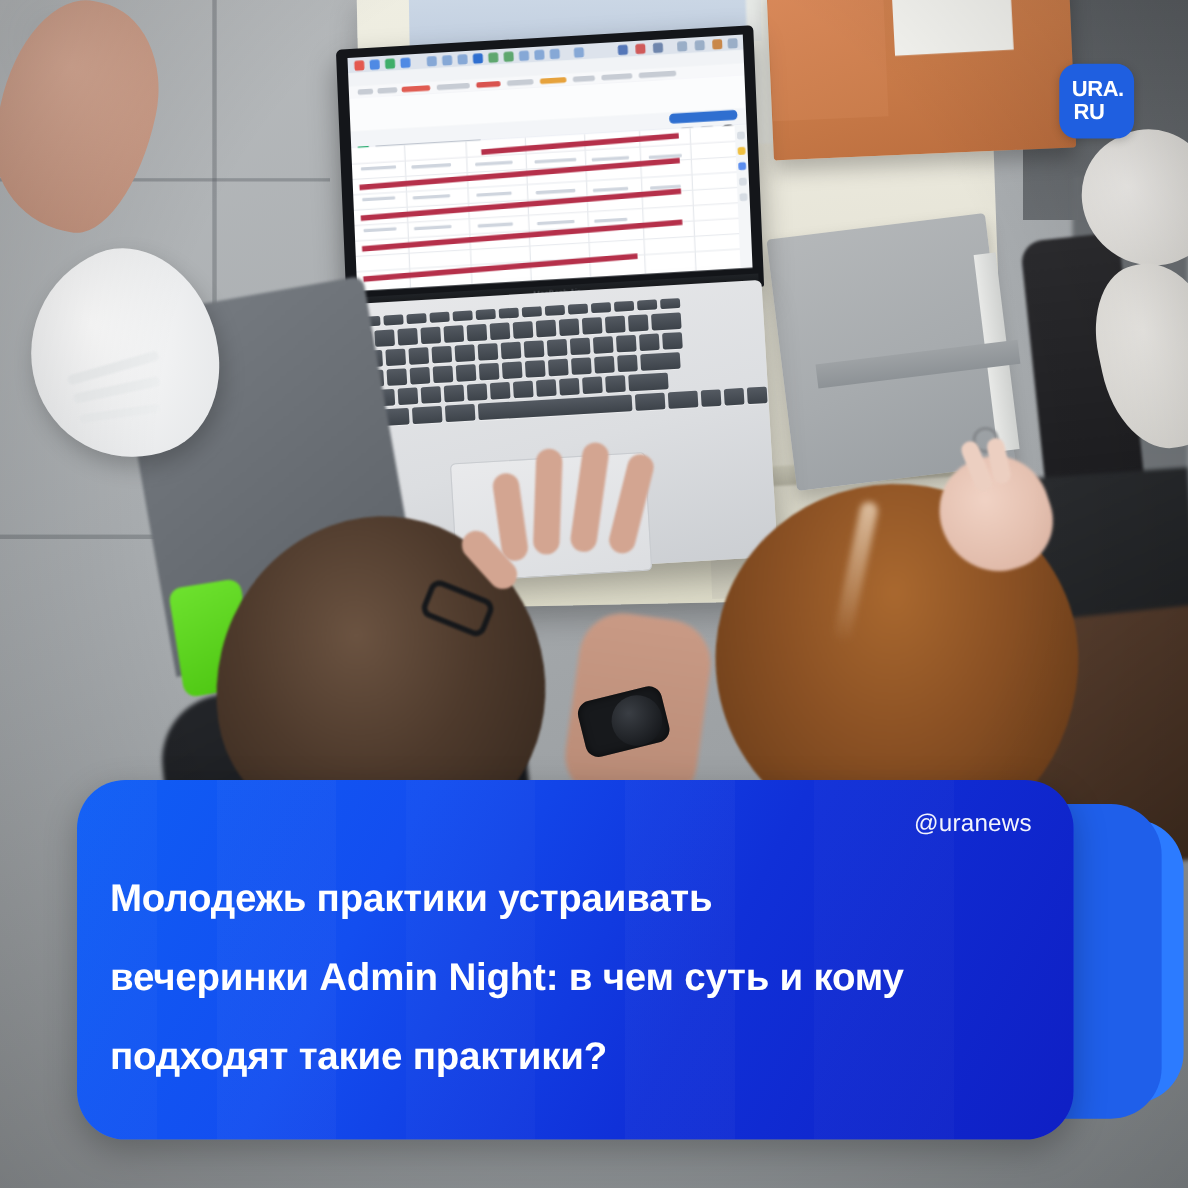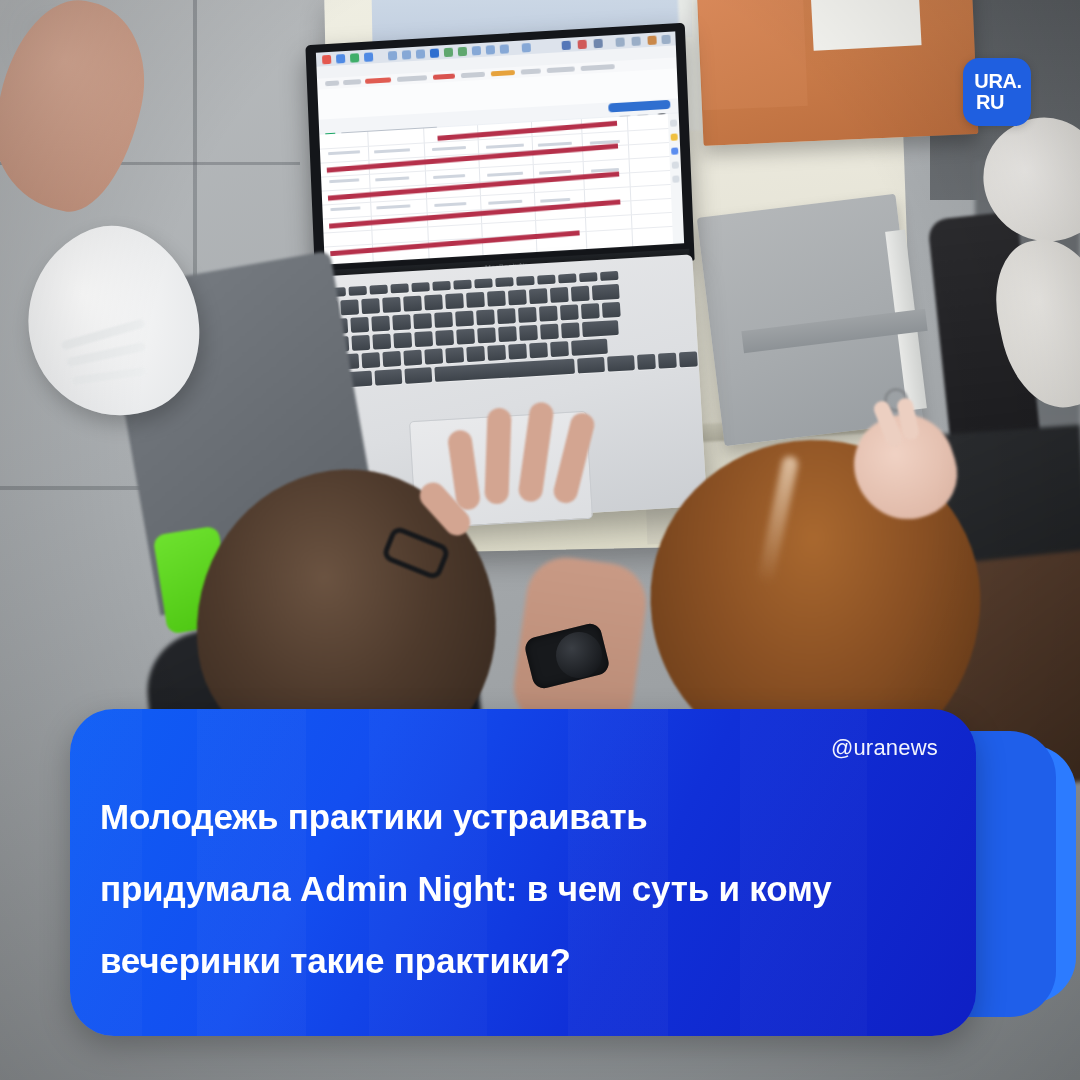--- a/index.html
+++ b/index.html
@@ -645,19 +645,19 @@
     <div class="card-layer3"></div>
     <div class="card-layer2"></div>
 
     <div class="card">
       <div class="card-wm"></div>
 
       <div class="handle">@uranews</div>
 
       <div class="headline">
         <span class="hl-line">Молодежь практики устраивать</span>
-        <span class="hl-line">придумала Admin Night: в чем суть и кому</span>
-        <span class="hl-line">вечеринки такие практики?</span>
+        <span class="hl-line">вечеринки Admin Night: в чем суть и кому</span>
+        <span class="hl-line">подходят такие практики?</span>
       </div>
     </div>
   </div>
 
 </div>
 
 </body></html>

